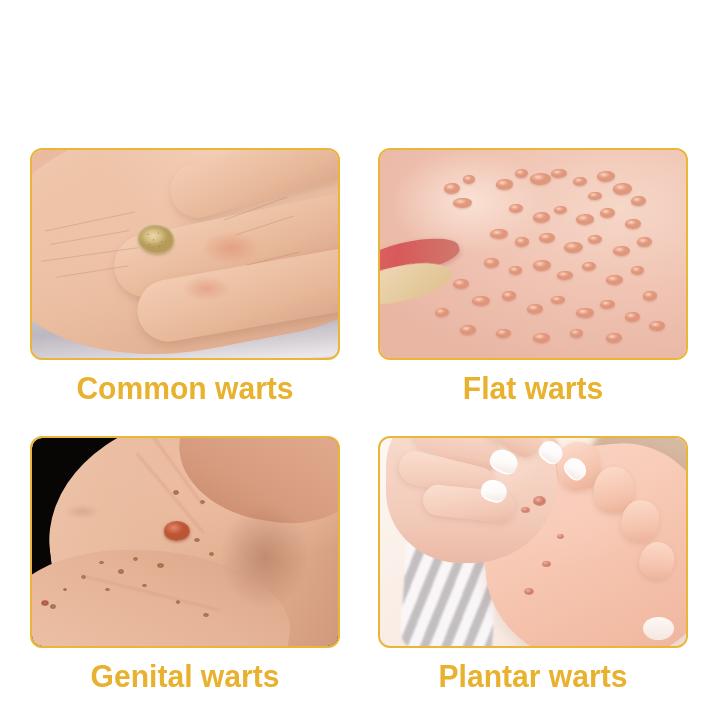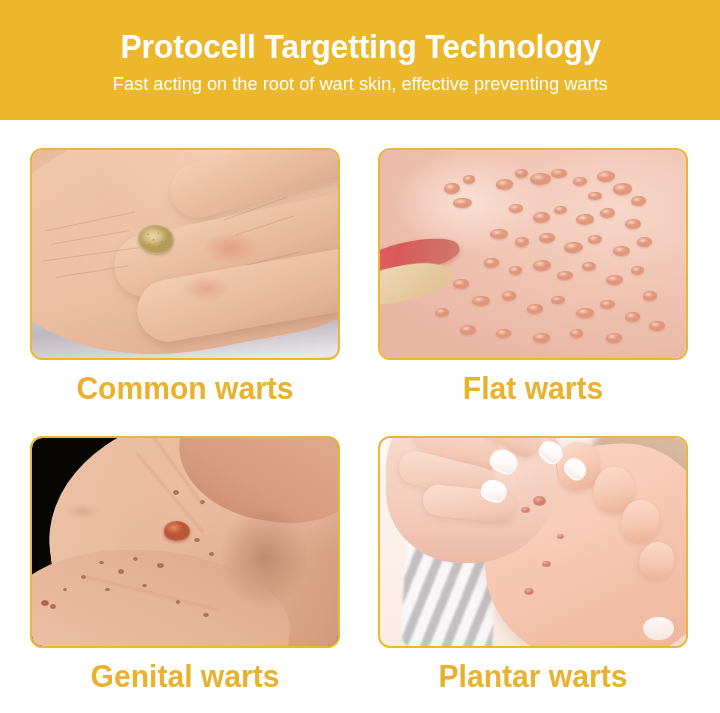--- a/index.html
+++ b/index.html
@@ -331,24 +331,20 @@
     background:
       radial-gradient(closest-side at 40% 36%, rgba(240,180,158,.95) 0%, rgba(220,140,118,.9) 58%, rgba(199,112,90,.85) 100%);
     box-shadow: inset 0 0 2px rgba(255,230,220,.5);
   }
 </style>
 </head>
 <body>
 
 <div class="page">
 
-  <div class="banner">
-    <div class="banner-title">Protocell Targetting Technology</div>
-    <div class="banner-sub">Fast acting on the root of wart skin, effective preventing warts</div>
-  </div>
 
   <div class="grid">
 
     <div class="cell cell-r0 cell-c0">
       <div class="photo-frame">
         <div class="photo">
           <div class="p1-bg"></div>
           <div class="p1-paper"></div>
           <div class="p1-hand"></div>
           <div class="p1-finger p1-f3"></div>

